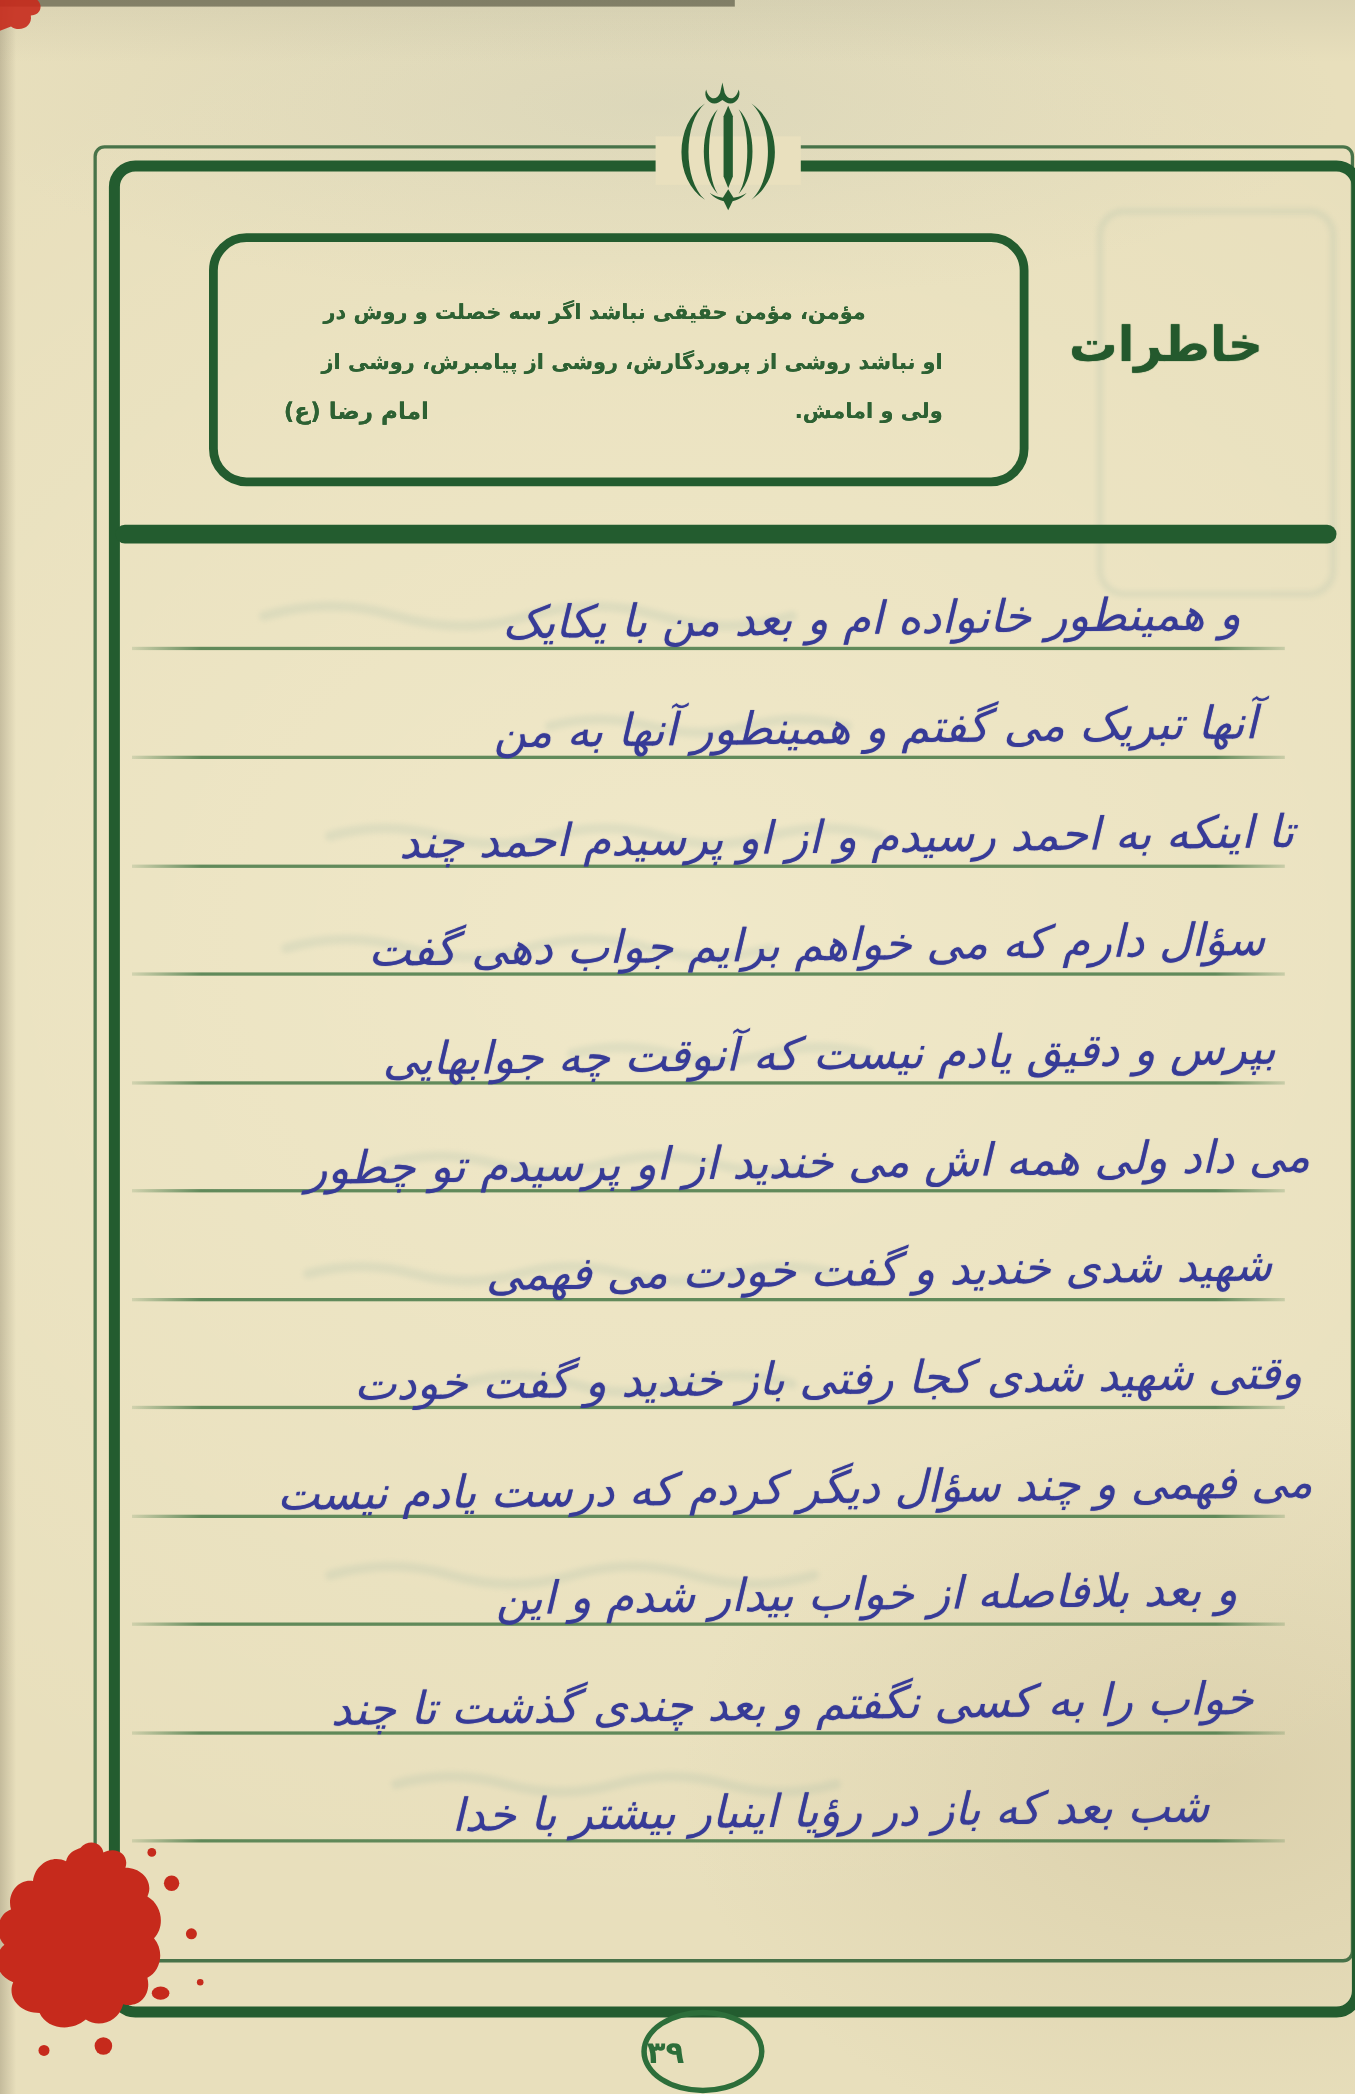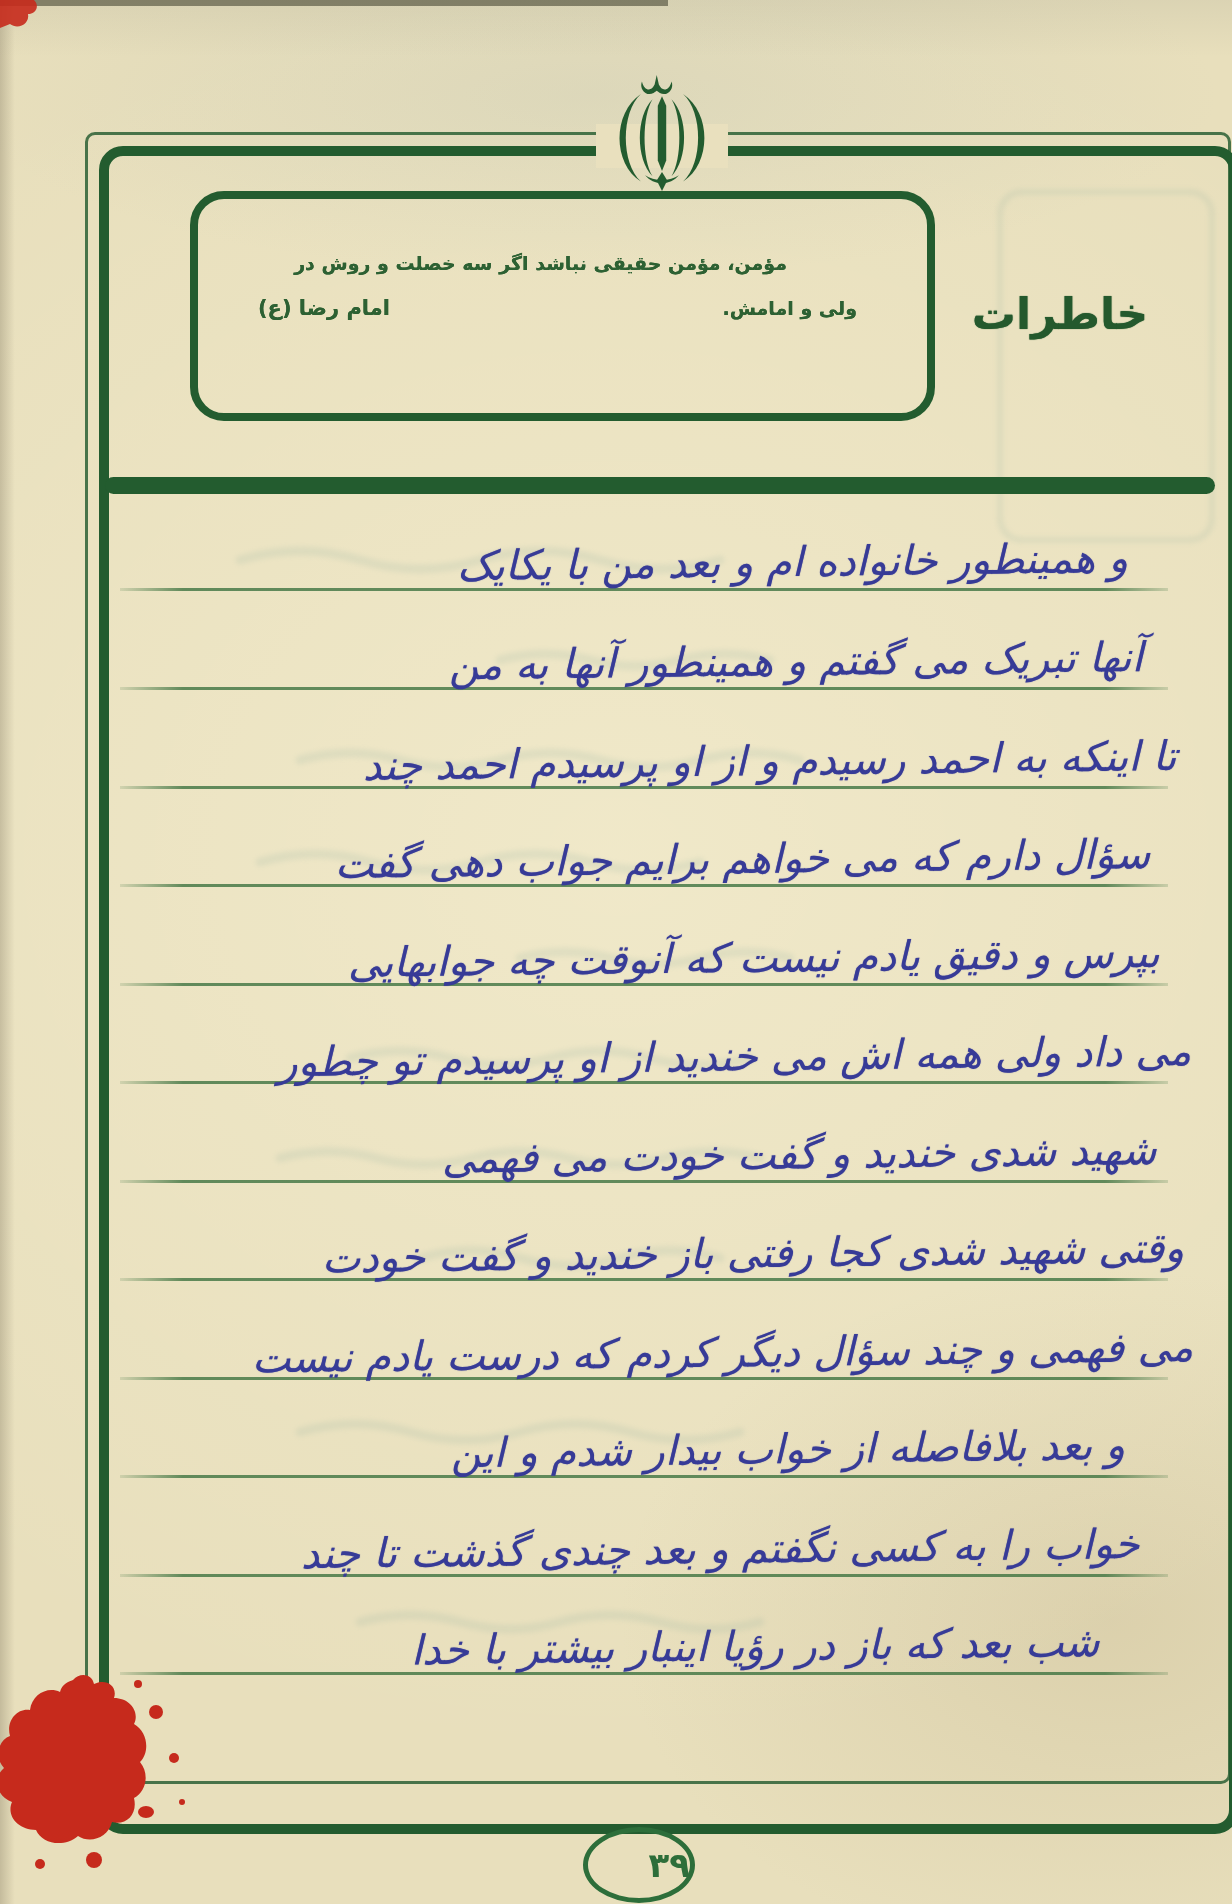--- a/index.html
+++ b/index.html
@@ -27,21 +27,21 @@
     position:absolute;left:105px;top:477px;width:1110px;height:17px;
     background:#235c2f;border-radius:9px;
   }
   .emblem-mask{
     position:absolute;left:596px;top:124px;width:132px;height:44px;
     background:#e9e0be;
   }
   .emblem{position:absolute;left:604px;top:66px;width:116px;height:132px;}
   
   .quote-box{
-    position:absolute;left:190px;top:191px;width:745px;height:230px;
+    position:absolute;left:190px;top:212px;width:745px;height:230px;
     border:8px solid #235c2f;border-radius:34px;box-sizing:border-box;
     padding:42px 70px 16px 60px;
   }
   .quote-line{
     direction:rtl;text-align:right;color:#2d6133;font-size:19px;
     line-height:45px;white-space:nowrap;font-weight:bold;
     text-shadow:0 0 .5px #2d6133;
   }
   .quote-line.first{padding-right:70px;}
   .quote-last{display:flex;flex-direction:row-reverse;justify-content:space-between;}
@@ -62,22 +62,22 @@
     text-shadow:0 0 1px rgba(55,59,151,.65);
     transform:rotate(-0.7deg);transform-origin:right bottom;
   }
   
   .ink-blot{position:absolute;left:-12px;top:1662px;width:220px;height:225px;}
   .corner-mark{position:absolute;left:0;top:0;width:46px;height:34px;}
   .top-edge{position:absolute;left:0;top:0;width:668px;height:6px;background:rgba(58,58,40,.55);}
   .page-number{
     position:absolute;left:583px;top:1827px;width:112px;height:76px;
     border:5px solid #2d6e3a;border-radius:50%;box-sizing:border-box;
-    display:flex;align-items:center;justify-content:flex-start;
-    color:#2d6e3a;font-size:34px;font-weight:bold;direction:rtl;
+    display:flex;align-items:center;justify-content:flex-end;
+    color:#2d6e3a;font-size:28px;font-weight:bold;direction:rtl;
   }
   .bleed{position:absolute;left:0;top:0;width:1232px;height:1904px;opacity:.16;pointer-events:none;}
 </style>
 </head>
 <body>
 
 <div class="page">
 
   <svg class="bleed" viewBox="0 0 1232 1904">
     <defs>
@@ -115,20 +115,21 @@
       <path d="M46 29 C30 45 30 86 46 102 C36 86 36 45 46 29 Z"></path>
       <path d="M64 29 C80 45 80 86 64 102 C74 86 74 45 64 29 Z"></path>
       <path d="M55 26 L59 35 L59 87 L55 97 L51 87 L51 35 Z"></path>
       <path d="M39 101 C47 111 63 111 71 101 C63 107 47 107 39 101 Z"></path>
       <path d="M55 98 L60 106 L55 116 L50 106 Z"></path>
     </g>
   </svg>
 
   <div class="quote-box">
     <div class="quote-line first">مؤمن، مؤمن حقیقی نباشد اگر سه خصلت و روش در</div>
+    <div class="quote-line">او نباشد روشی از پروردگارش، روشی از پیامبرش، روشی از</div>
     <div class="quote-last">
       <div class="quote-line">ولی و امامش.</div>
       <div class="attribution">امام رضا (ع)</div>
     </div>
   </div>
 
   <div class="page-title">خاطرات</div>
 
   <div>
     <div class="rule" style="top:588px"></div>

